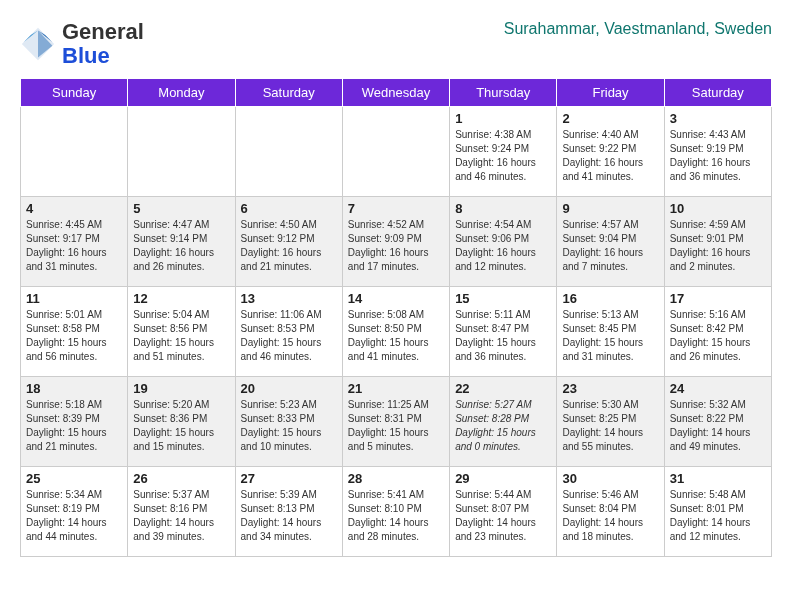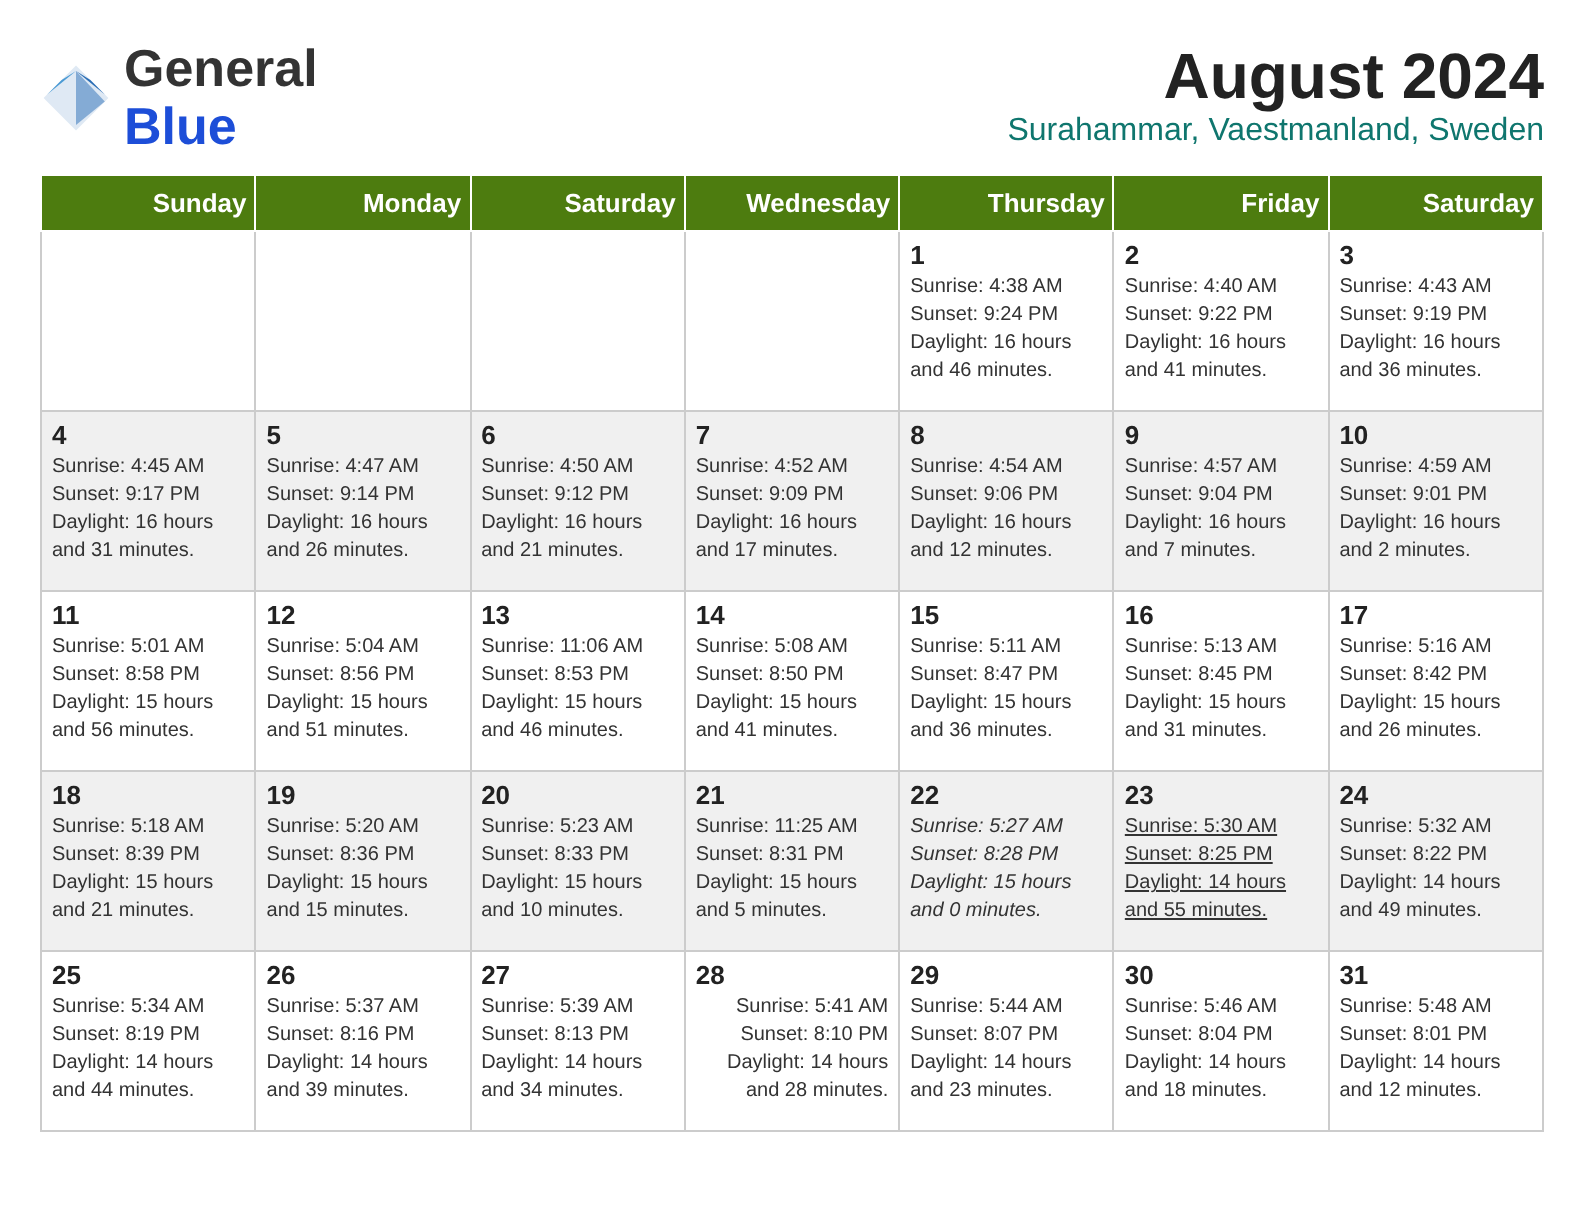--- a/index.html
+++ b/index.html
@@ -15,21 +15,21 @@
       justify-content: space-between;
       align-items: flex-start;
       margin-bottom: 10px;
     }
     .logo {
       display: flex;
       align-items: center;
       gap: 6px;
     }
     .logo-text {
-      font-size: 26px;
+      font-size: 22px;
       font-weight: bold;
       line-height: 1.1;
     }
     .logo-text .general { color: #333; }
     .logo-text .blue { color: #1d4ed8; }
     .logo-icon {
       width: 36px;
       height: 36px;
     }
     .title-block {
@@ -43,26 +43,26 @@
     .subtitle {
       font-size: 16px;
       color: #0f766e;
     }
     table {
       width: 100%;
       border-collapse: collapse;
       table-layout: fixed;
     }
     thead tr th {
-      background: #4d7c0f;
+      background: #6d28d9;
       color: #fff;
       font-size: 13px;
-      font-weight: bold;
+      font-weight: normal;
       padding: 6px 4px;
-      text-align: right;
+      text-align: center;
       border: 1px solid #fff;
     }
     tbody tr td {
       vertical-align: top;
       padding: 4px 5px;
       font-size: 10.5px;
       color: #222;
       border: 1px solid #ccc;
       height: 90px;
     }
@@ -94,21 +94,20 @@
       <polygon points="20,5 36,22 20,35" fill="#2a6db5" opacity="0.5"></polygon>
       <polygon points="20,5 36,18 28,10" fill="#2a6db5"></polygon>
       <polygon points="20,5 4,18 12,10" fill="#4a9ad4"></polygon>
     </svg>
     <div class="logo-text">
       <span class="general">General</span><br>
       <span class="blue">Blue</span>
     </div>
   </div>
   <div class="title-block">
-    <div class="main-title">August 2024</div>
     <div class="subtitle">Surahammar, Vaestmanland, Sweden</div>
   </div>
 </div>
 
 <table>
   <thead>
     <tr id="header-row">
         <th>Sunday</th>
         <th>Monday</th>
         <th>Saturday</th>
@@ -279,21 +278,21 @@
         </td>
         <td>
           <span class="day-num">22</span>
           <div class="day-info" style="white-space: pre-line; font-style: italic;">Sunrise: 5:27 AM
 Sunset: 8:28 PM
 Daylight: 15 hours
 and 0 minutes.</div>
         </td>
         <td>
           <span class="day-num">23</span>
-          <div class="day-info" style="white-space: pre-line; text-decoration: underline;">Sunrise: 5:30 AM
+          <div class="day-info" style="white-space: pre-line;">Sunrise: 5:30 AM
 Sunset: 8:25 PM
 Daylight: 14 hours
 and 55 minutes.</div>
         </td>
         <td>
           <span class="day-num">24</span>
           <div class="day-info" style="white-space: pre-line;">Sunrise: 5:32 AM
 Sunset: 8:22 PM
 Daylight: 14 hours
 and 49 minutes.</div>
@@ -316,21 +315,21 @@
         </td>
         <td>
           <span class="day-num">27</span>
           <div class="day-info" style="white-space: pre-line;">Sunrise: 5:39 AM
 Sunset: 8:13 PM
 Daylight: 14 hours
 and 34 minutes.</div>
         </td>
         <td>
           <span class="day-num">28</span>
-          <div class="day-info" style="white-space: pre-line; text-align: right;">Sunrise: 5:41 AM
+          <div class="day-info" style="white-space: pre-line;">Sunrise: 5:41 AM
 Sunset: 8:10 PM
 Daylight: 14 hours
 and 28 minutes.</div>
         </td>
         <td>
           <span class="day-num">29</span>
           <div class="day-info" style="white-space: pre-line;">Sunrise: 5:44 AM
 Sunset: 8:07 PM
 Daylight: 14 hours
 and 23 minutes.</div>

